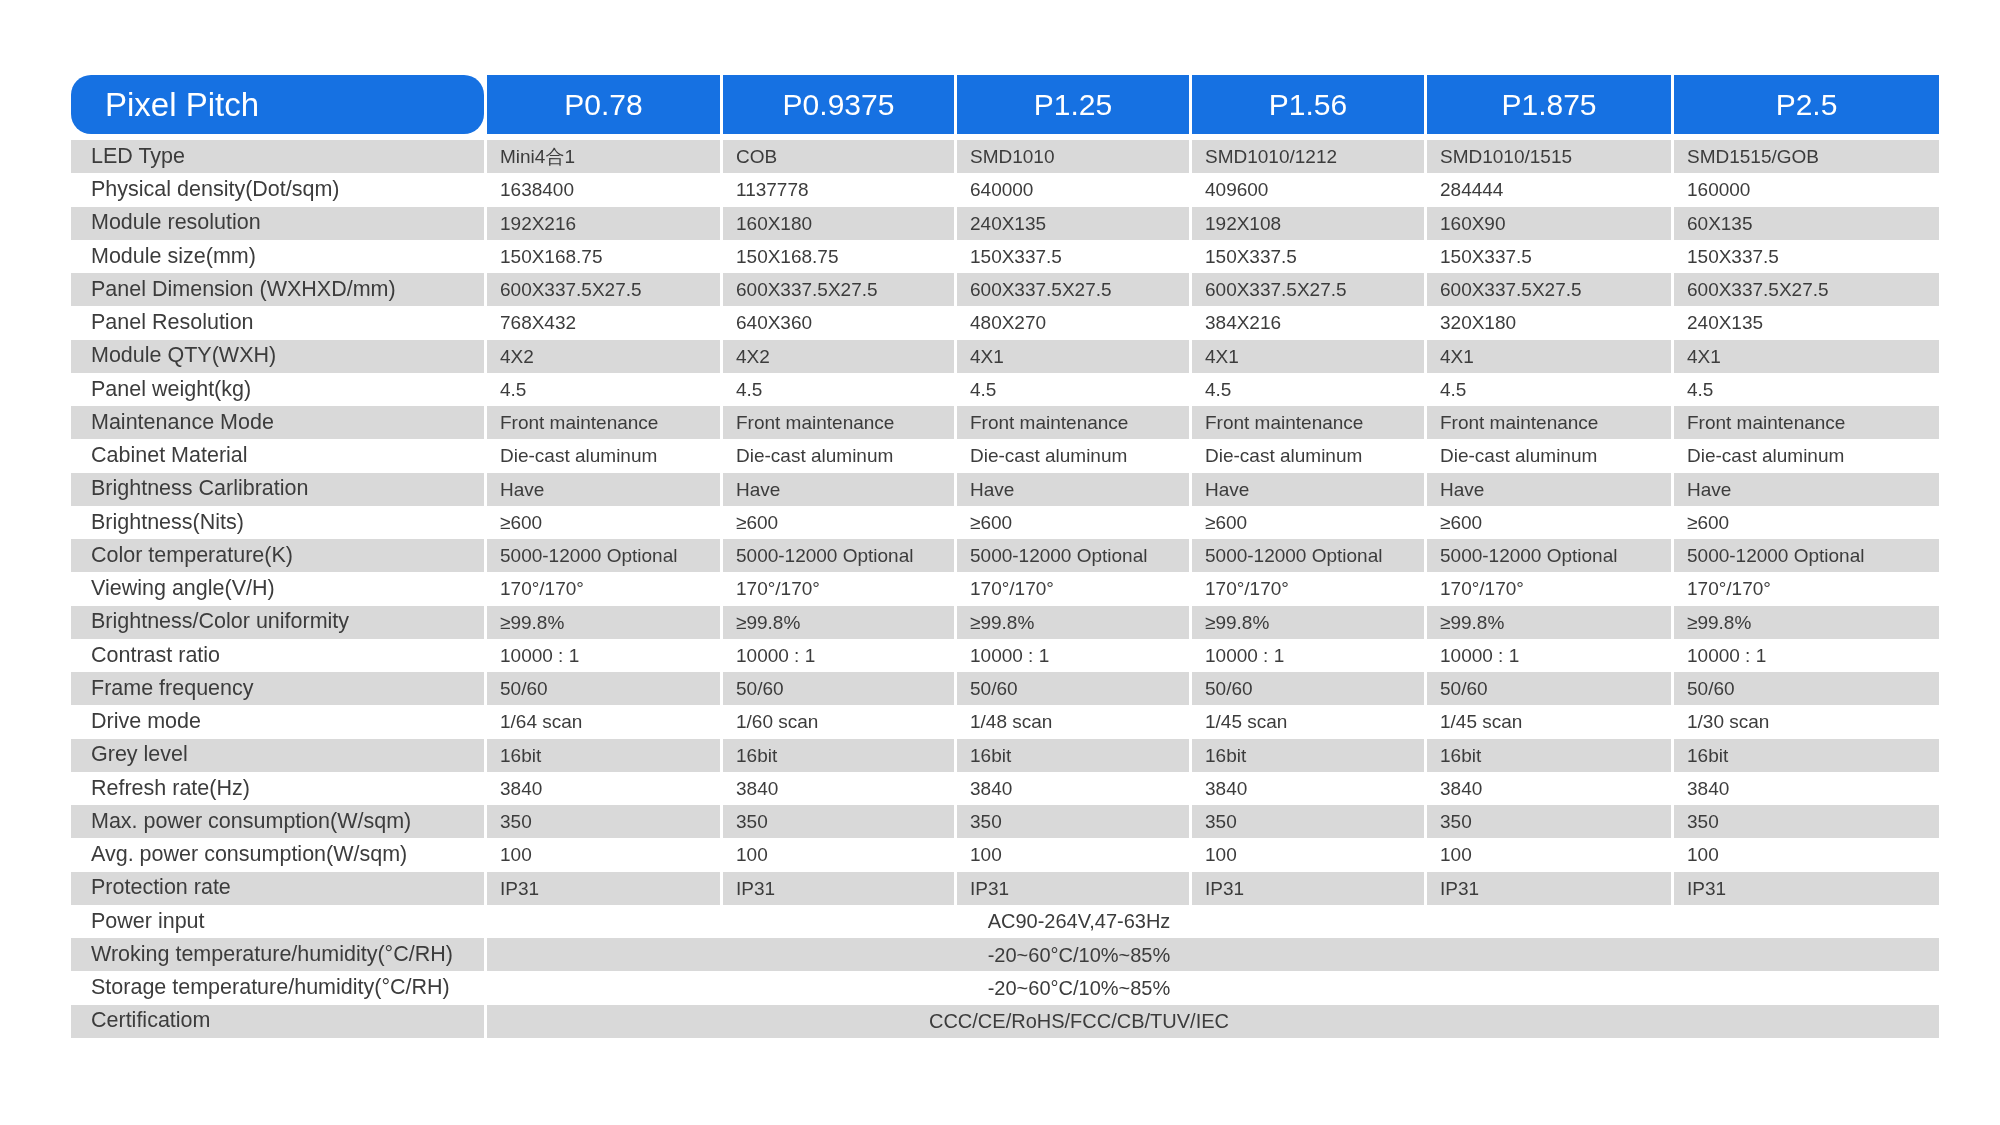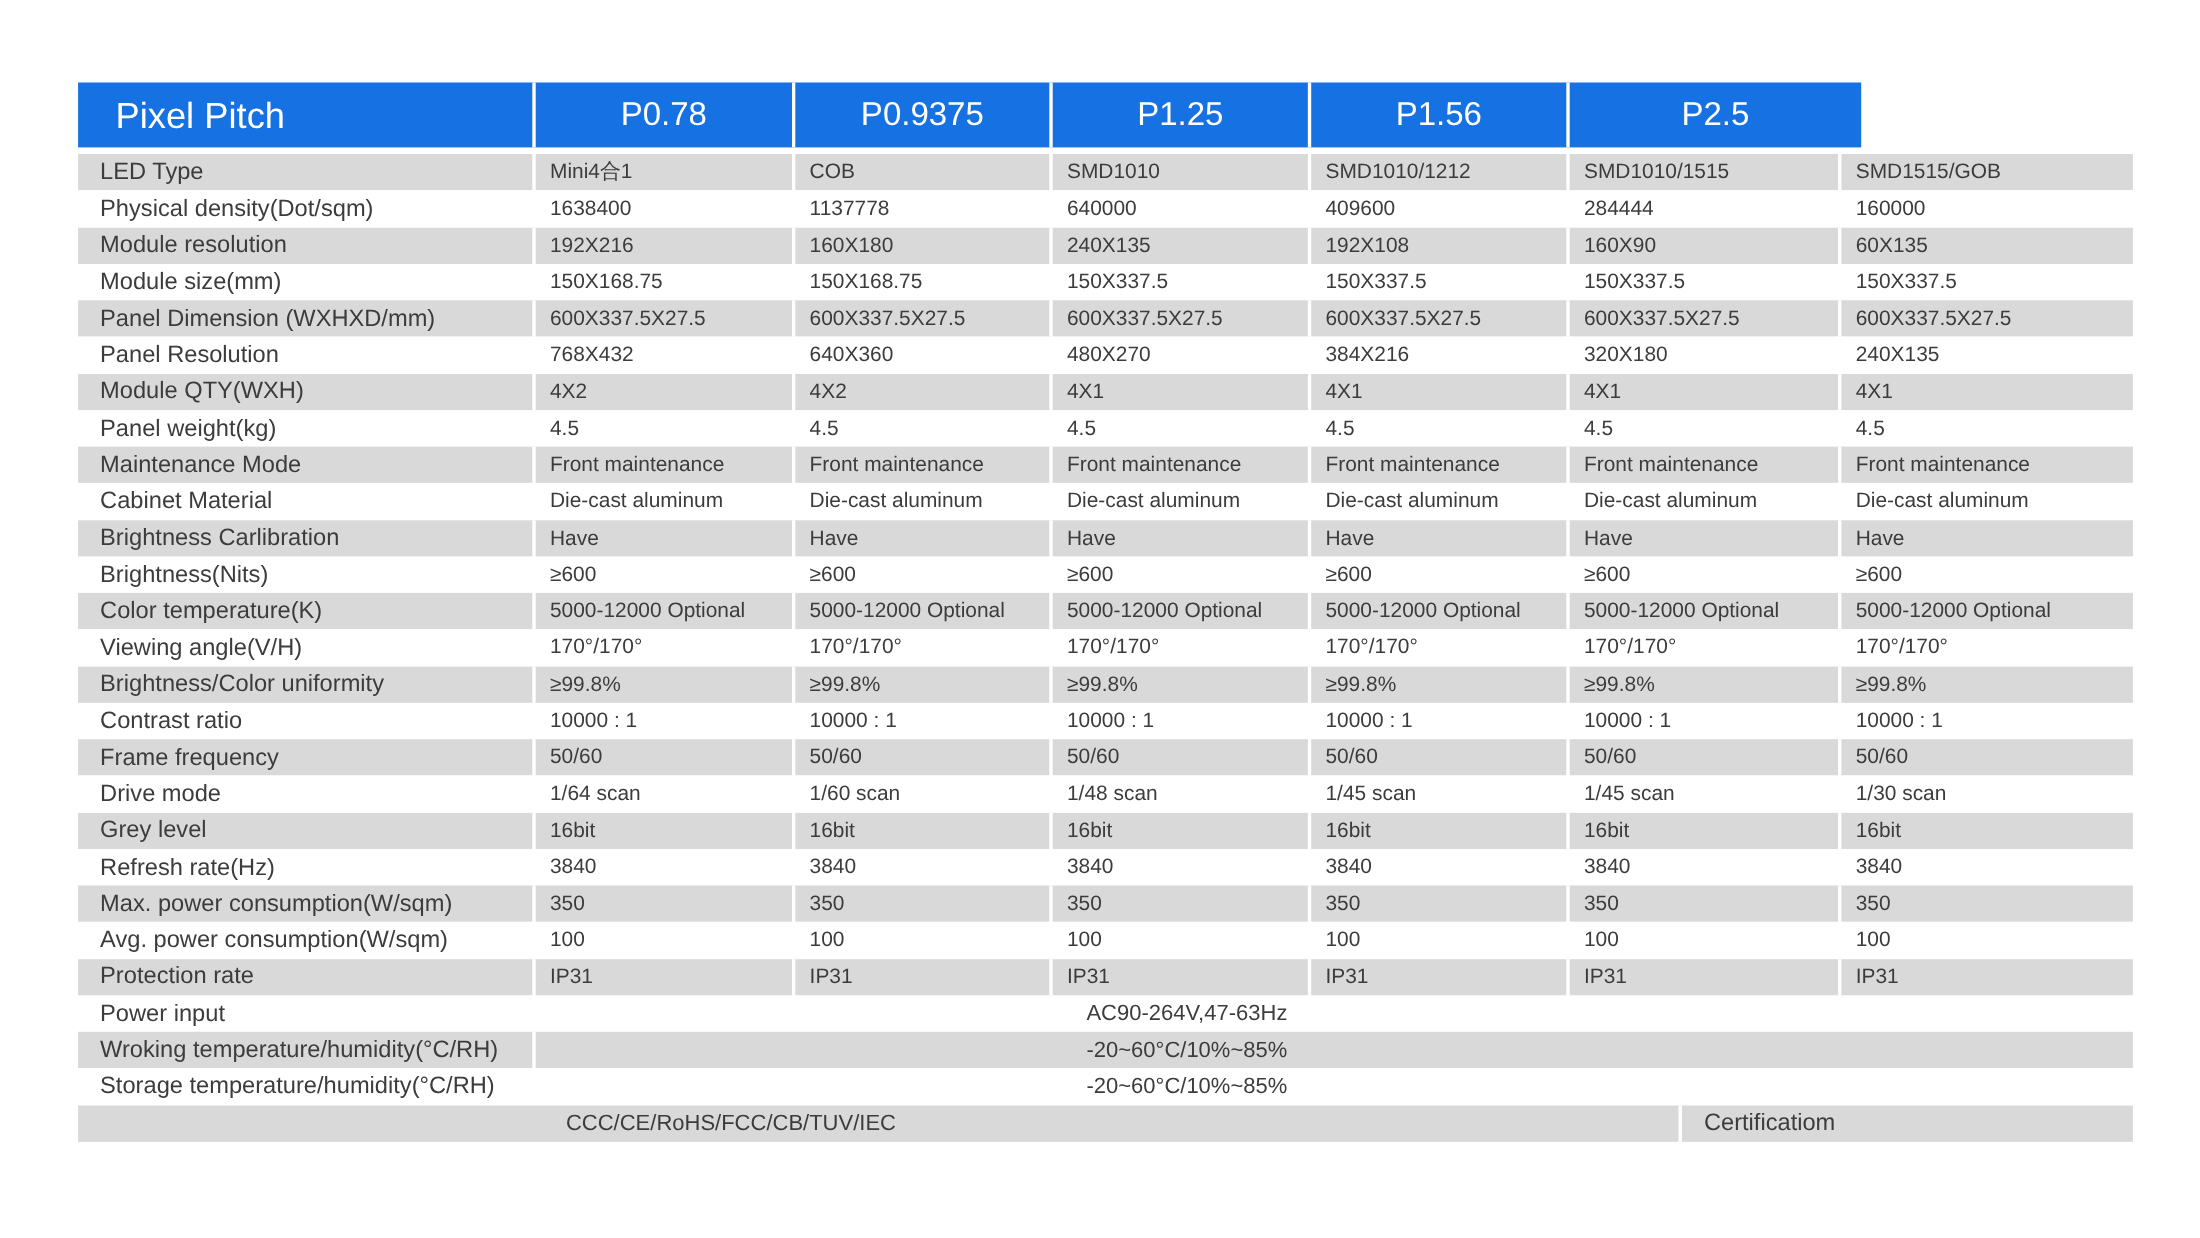--- a/index.html
+++ b/index.html
@@ -27,25 +27,26 @@
   .row.gray .cell{background:var(--row-alt,#d9d9d9);}
   .row .cell + .cell{border-left:3px solid #ffffff;}
   .span-cell{flex:1;padding-left:0;}
   .span-inner{width:calc(100% - 268px);text-align:center;font-size:20px;}
 </style>
 </head>
 <body>
 
 <div class="spec-table">
   <div class="hrow" id="header-row">
-      <div class="hcell first" style="width: 413px;">Pixel Pitch</div>
+      <div class="hcell first" style="width: 413px; border-radius: 20px;">Pixel Pitch</div>
       <div class="hcell col" style="width: 236px;">P0.78</div>
       <div class="hcell col" style="width: 234px;">P0.9375</div>
       <div class="hcell col" style="width: 235px;">P1.25</div>
       <div class="hcell col" style="width: 235px;">P1.56</div>
+      <div class="hcell col" style="width: 247px;">P1.875</div>
       <div class="hcell col" style="width: 268px;">P2.5</div>
     </div>
   <div id="table-body">
       <div class="row gray">
         <div class="cell label-cell" style="width: 413px; flex: 0 0 auto;">LED Type</div>
         <div class="cell" style="width: 236px; flex: 0 0 auto;">Mini4合1</div>
         <div class="cell" style="width: 234px; flex: 0 0 auto;">COB</div>
         <div class="cell" style="width: 235px; flex: 0 0 auto;">SMD1010</div>
         <div class="cell" style="width: 235px; flex: 0 0 auto;">SMD1010/1212</div>
         <div class="cell" style="width: 247px; flex: 0 0 auto;">SMD1010/1515</div>
@@ -261,19 +262,19 @@
           <div class="span-inner">-20~60°C/10%~85%</div>
         </div>
       </div>
       <div class="row">
         <div class="cell label-cell" style="width: 413px; flex: 0 0 auto;">Storage temperature/humidity(°C/RH)</div>
         <div class="cell span-cell">
           <div class="span-inner">-20~60°C/10%~85%</div>
         </div>
       </div>
       <div class="row gray">
+        <div class="cell label-cell" style="width: 413px; flex: 0 0 auto;">Certificatiom</div>
         <div class="cell span-cell">
           <div class="span-inner">CCC/CE/RoHS/FCC/CB/TUV/IEC</div>
         </div>
-        <div class="cell label-cell" style="width: 413px; flex: 0 0 auto;">Certificatiom</div>
       </div>
     </div>
 </div>
 
 </body></html>

